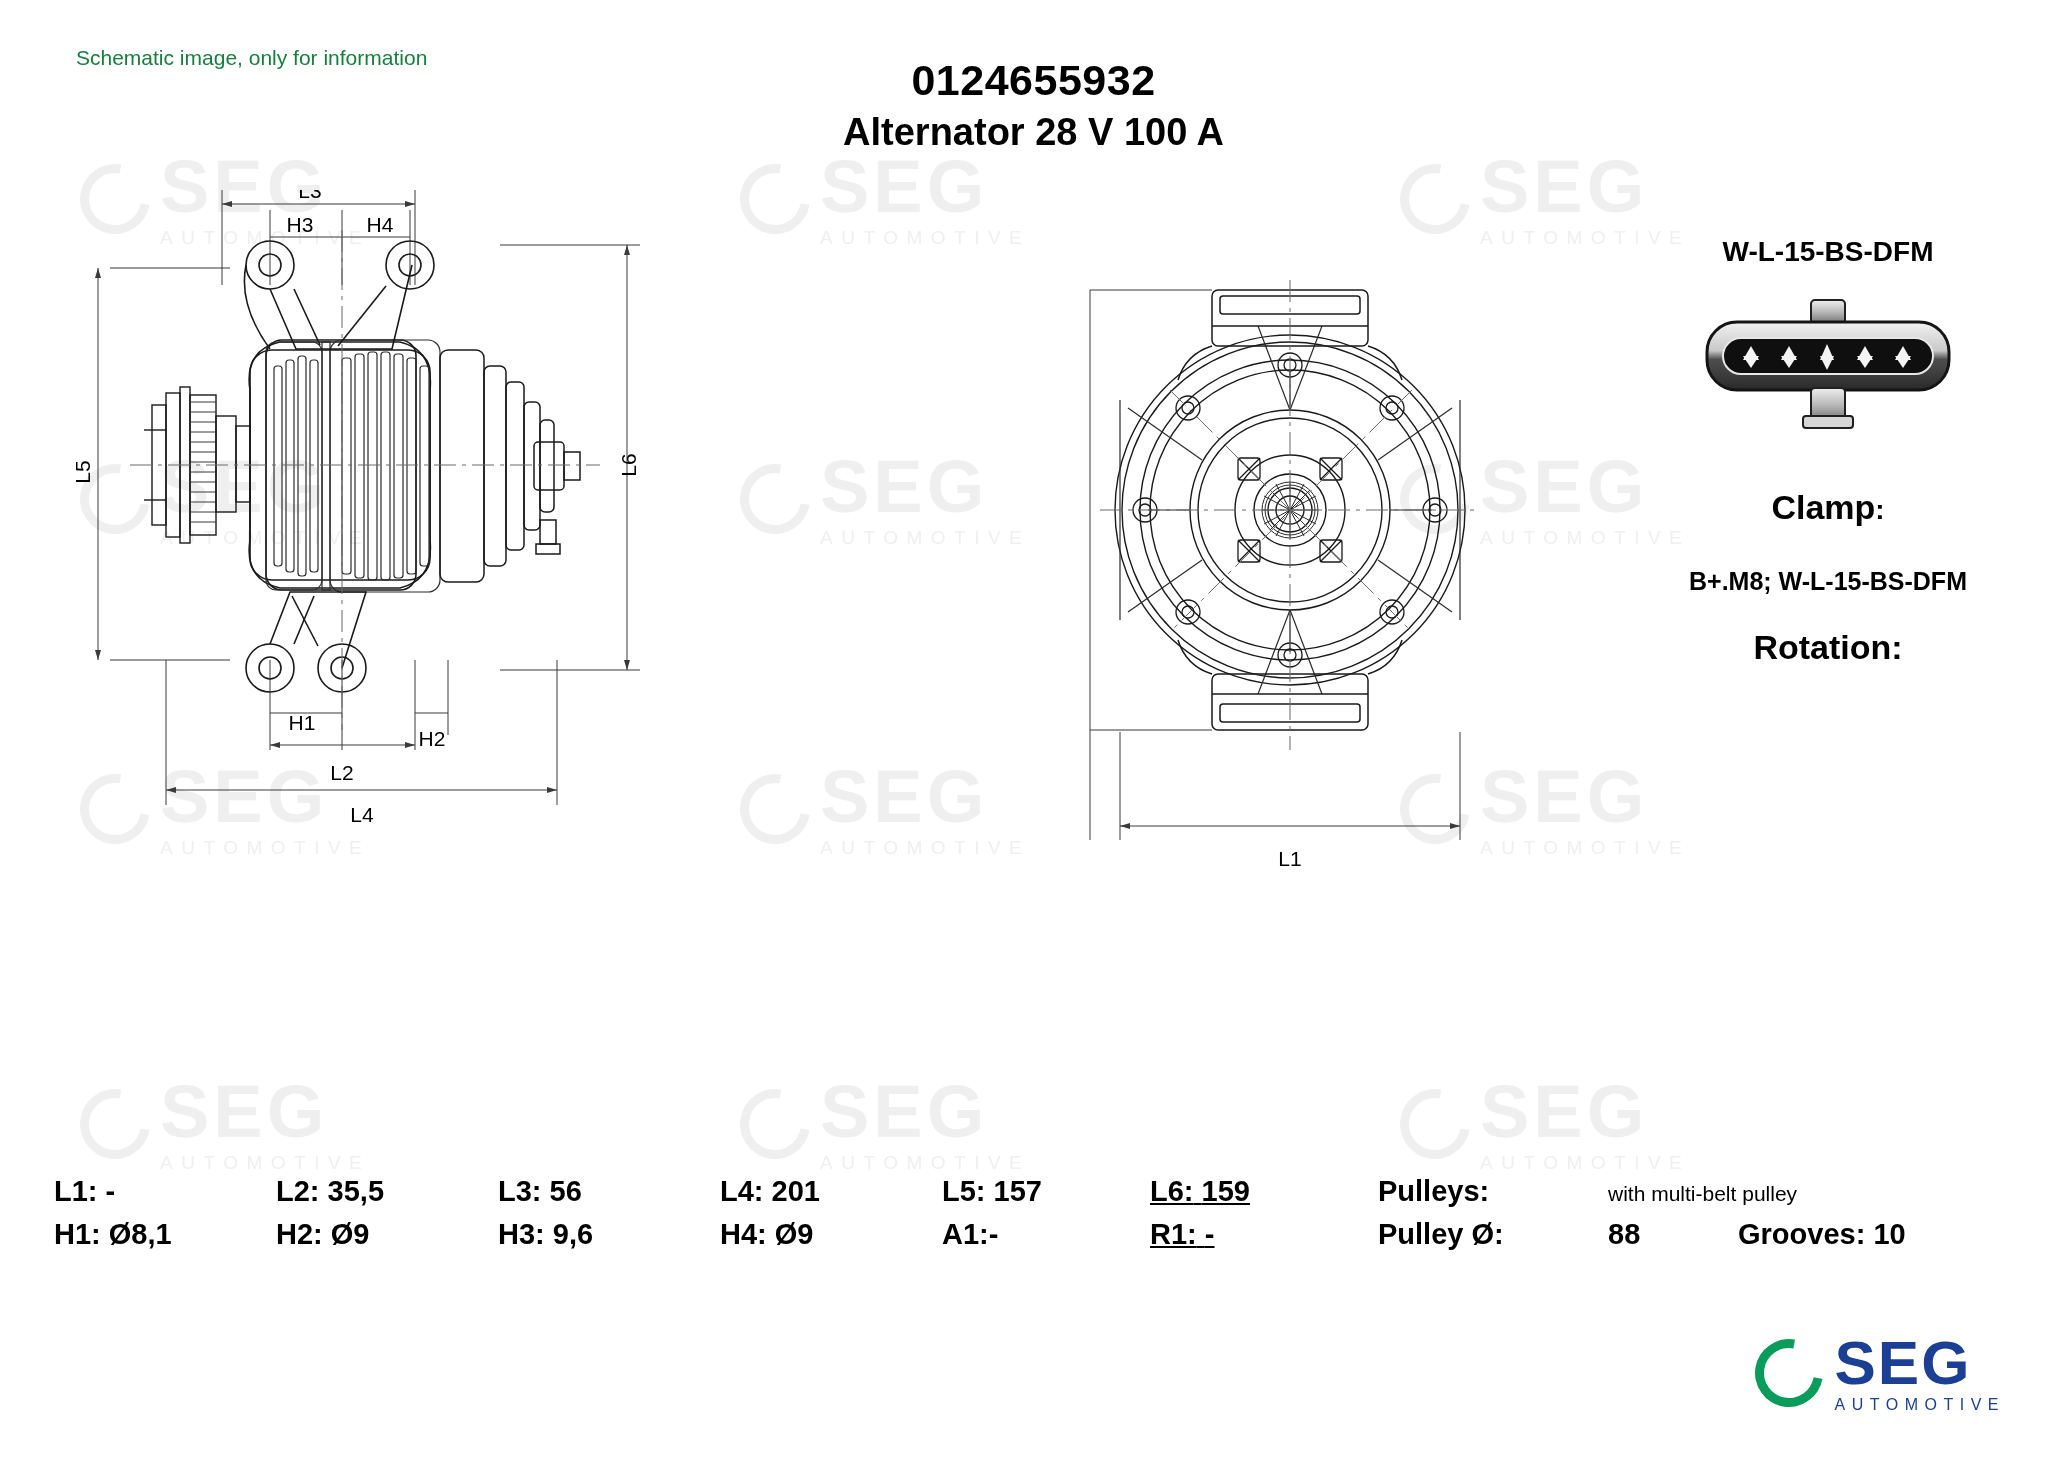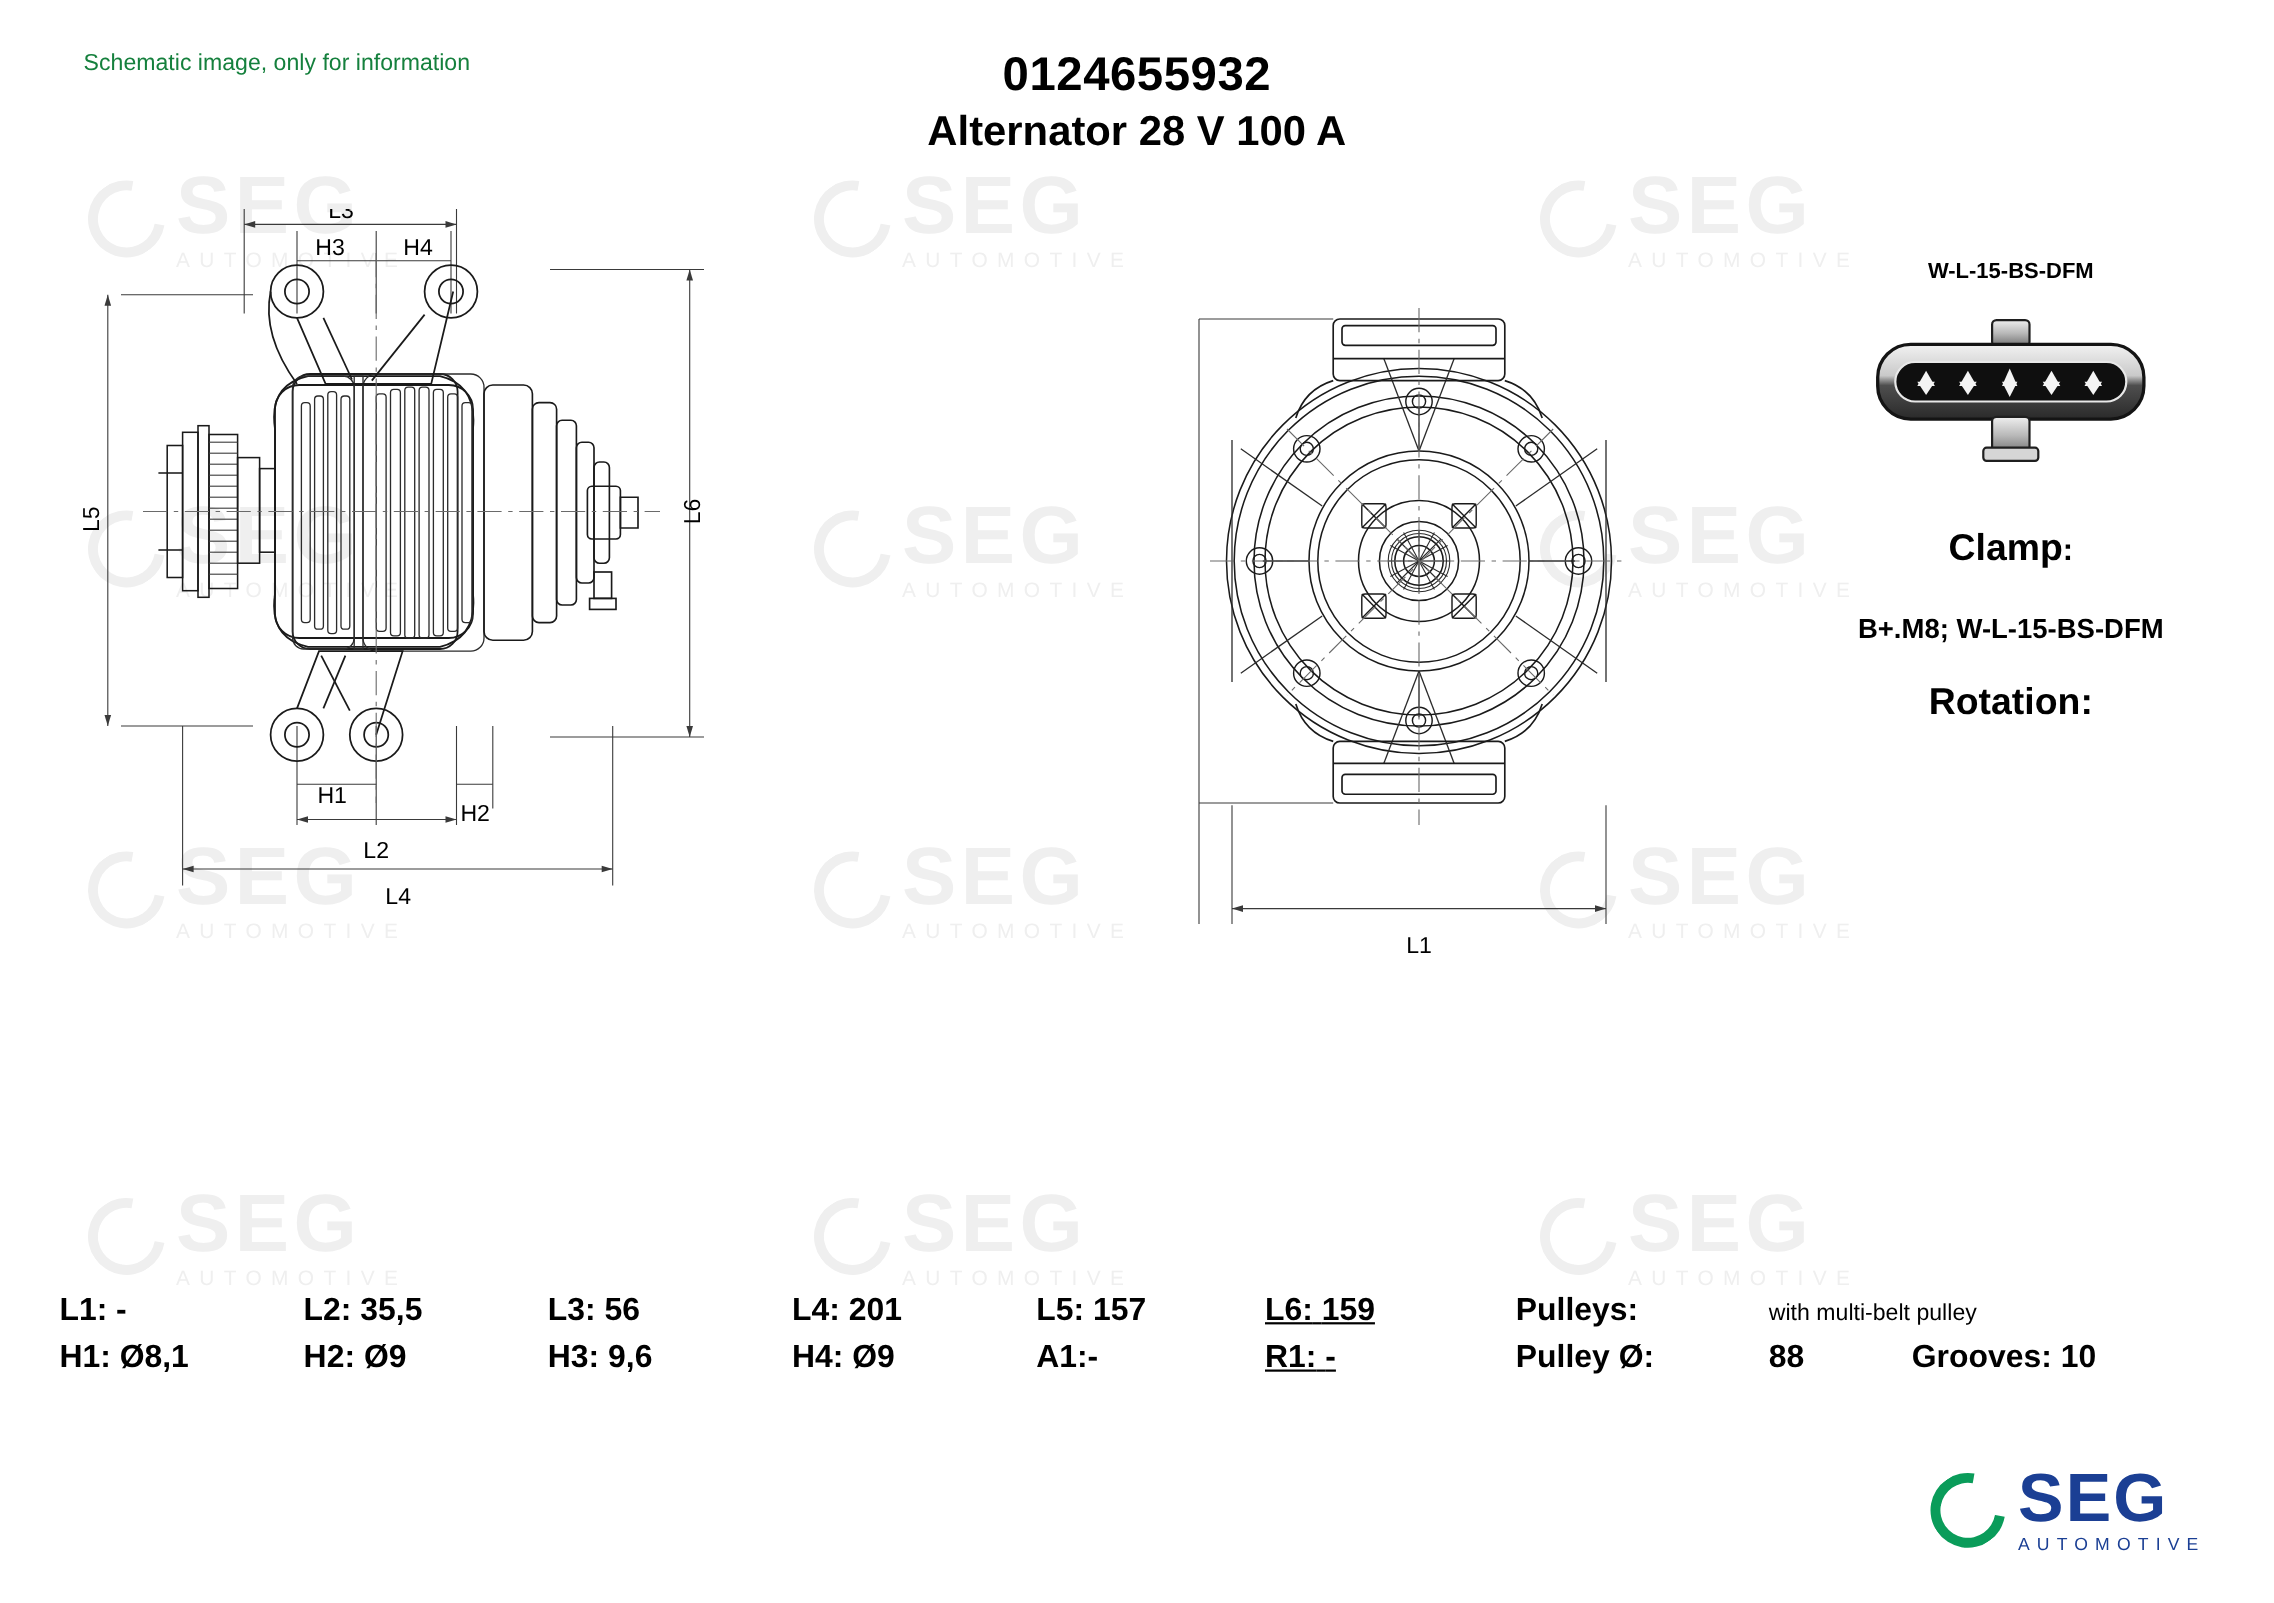--- a/index.html
+++ b/index.html
@@ -52,21 +52,21 @@
   
   .schematic-note {
     position: absolute;
     left: 76px; top: 46px;
     font-size: 21px;
     color: #15803d;
     z-index: 3;
   }
   .title-block {
     position: absolute;
-    left: 0; top: 44px;
+    left: 0; top: 56px;
     width: 2067px;
     text-align: center;
     z-index: 3;
   }
   .title-part {
     font-size: 43px;
     font-weight: bold;
     letter-spacing: 0.5px;
     margin: 0;
     line-height: 1.15;
@@ -85,21 +85,21 @@
     width: 430px;
     text-align: center;
     z-index: 3;
   }
   .info-h {
     font-size: 34px;
     font-weight: bold;
     margin: 0;
   }
   .info-sub {
-    font-size: 20px;
+    font-size: 28px;
     font-weight: bold;
     margin: 8px 0 0 0;
   }
   .plug-wrap {
     margin: 26px auto 0 auto;
     width: 270px; height: 150px;
     position: relative;
   }
   .clamp-block { margin-top: 44px; }
   .clamp-h { font-size: 34px; font-weight: bold; }

